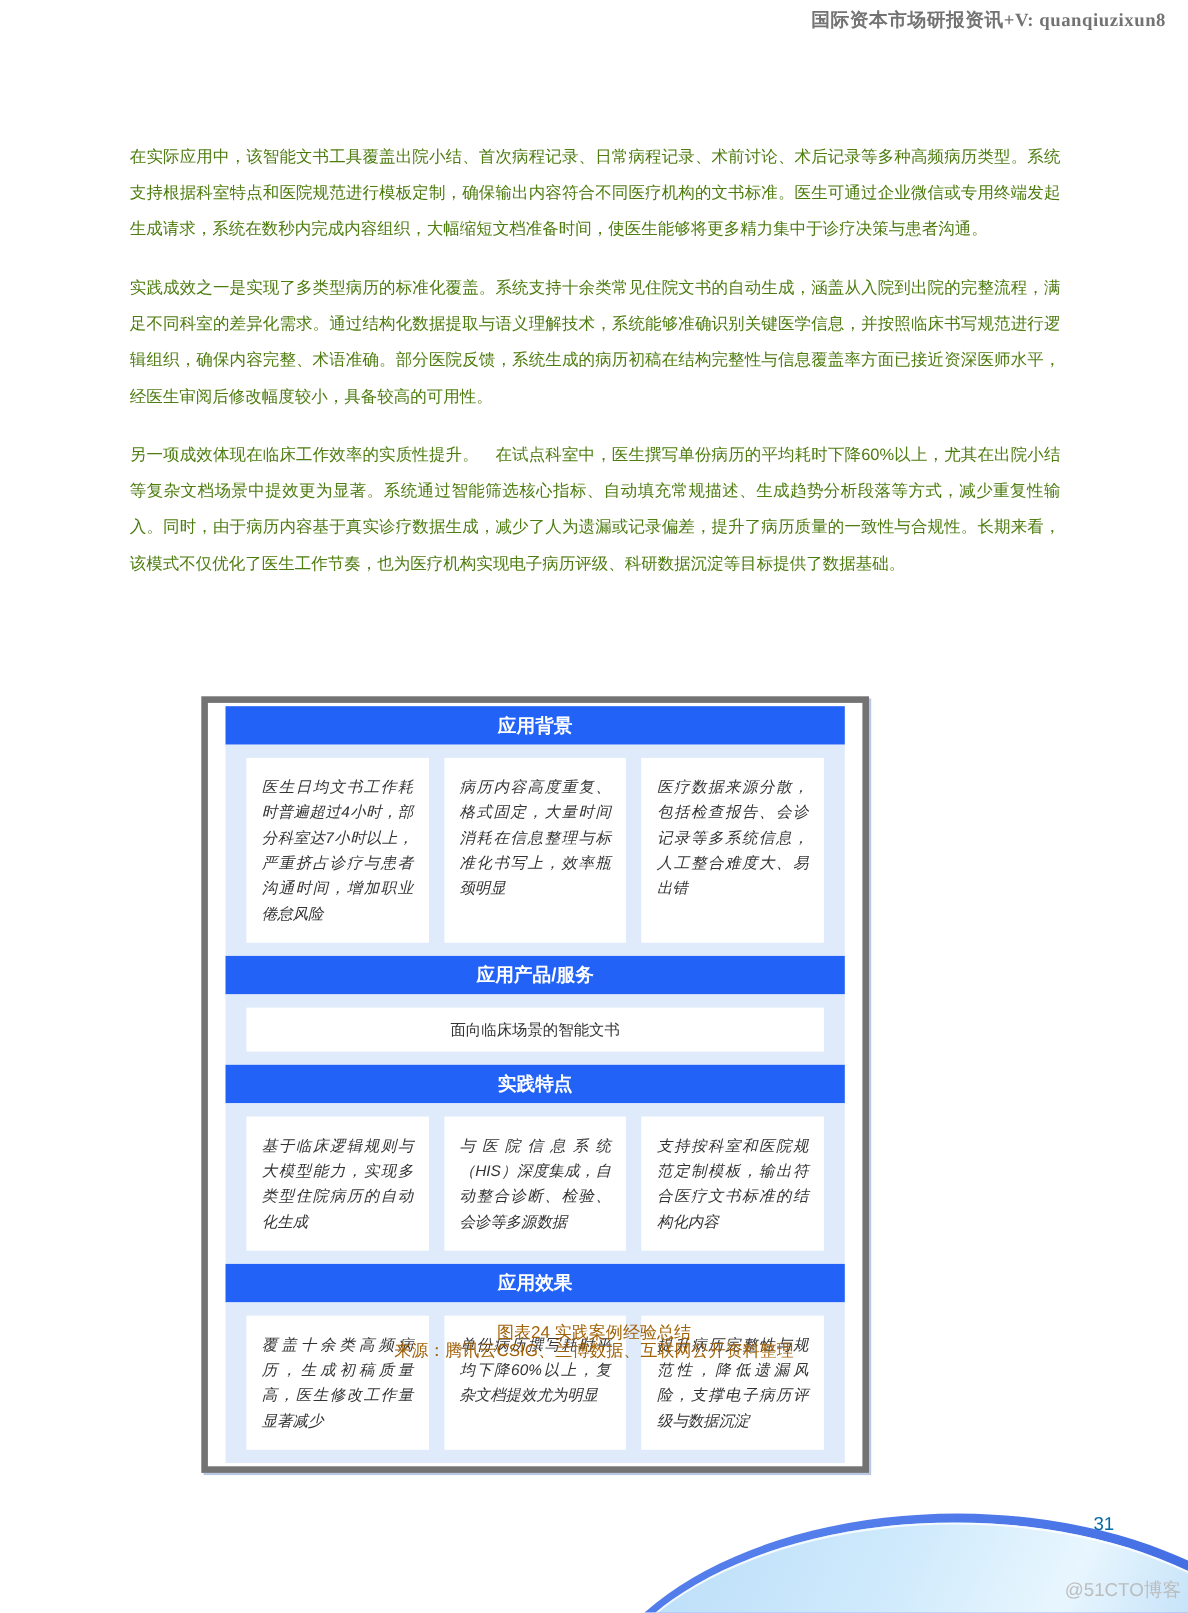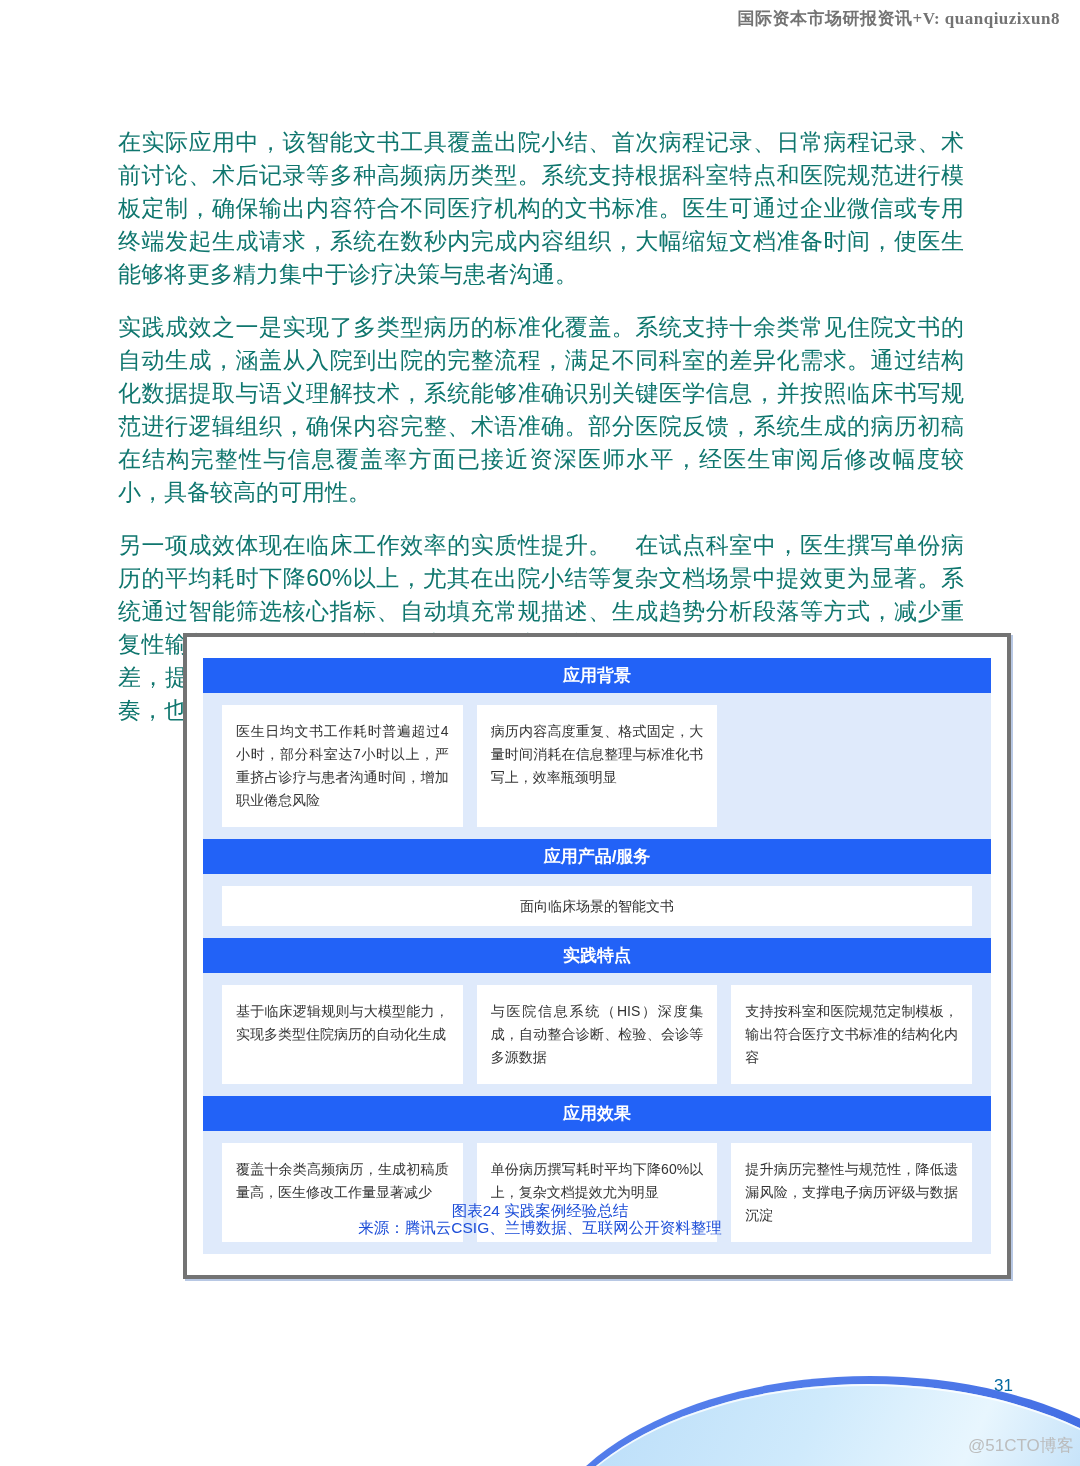--- a/index.html
+++ b/index.html
@@ -26,55 +26,56 @@
   }
 
   
   .content {
     position: absolute;
     left: 118px;
     top: 126px;
     width: 846px;
   }
   .body-para {
-    font-size: 23px;
+    font-size: 15px;
     line-height: 33px;
-    color: #0f766e;
+    color: #4d7c0f;
     text-align: justify;
     margin-bottom: 20px;
   }
 
   
   .figure-wrap {
     position: absolute;
     left: 183px;
     top: 633px;
-    width: 828px;
+    width: 607px;
     background: #ffffff;
-    border: 4px solid #737373;
+    border: 6px solid #737373;
     box-shadow: 2px 2px 0 rgba(125, 155, 205, 0.55);
-    padding: 21px 16px;
+    padding: 3px 16px;
   }
   .sec-bar {
     background: #2262f7;
     color: #ffffff;
     font-weight: bold;
     font-size: 17px;
     text-align: center;
     height: 35px;
     line-height: 35px;
   }
   .sec-area {
     background: #dfeafb;
     padding: 12px 19px;
   }
   .grid3 {
     display: grid;
     grid-template-columns: 1fr 1fr 1fr;
     gap: 14px;
+    font-style: italic;
   }
   .wbox {
     background: #ffffff;
     padding: 15px 14px;
     font-size: 14px;
     line-height: 23px;
     color: #333;
     font-weight: 500;
     text-align: justify;
   }
@@ -89,21 +90,21 @@
     align-items: center;
     justify-content: center;
   }
 
   
   .fig-caption, .fig-source {
     position: absolute;
     left: 0;
     width: 1080px;
     text-align: center;
-    color: #1d4ed8;
+    color: #a16207;
     font-size: 15.5px;
   }
   .fig-caption { top: 1201px; }
   .fig-source  { top: 1218px; }
 
   
   .page-number {
     position: absolute;
     left: 994px;
     top: 1376px;
@@ -154,20 +155,21 @@
   <p class="body-para">另一项成效体现在临床工作效率的实质性提升。　在试点科室中，医生撰写单份病历的平均耗时下降60%以上，尤其在出院小结等复杂文档场景中提效更为显著。系统通过智能筛选核心指标、自动填充常规描述、生成趋势分析段落等方式，减少重复性输入。同时，由于病历内容基于真实诊疗数据生成，减少了人为遗漏或记录偏差，提升了病历质量的一致性与合规性。长期来看，该模式不仅优化了医生工作节奏，也为医疗机构实现电子病历评级、科研数据沉淀等目标提供了数据基础。</p>
 </div>
 
 <div class="figure-wrap">
 
   <div class="sec-bar">应用背景</div>
   <div class="sec-area">
     <div class="grid3">
       <div class="wbox tall">医生日均文书工作耗时普遍超过4小时，部分科室达7小时以上，严重挤占诊疗与患者沟通时间，增加职业倦怠风险</div>
       <div class="wbox tall">病历内容高度重复、格式固定，大量时间消耗在信息整理与标准化书写上，效率瓶颈明显</div>
+      <div class="wbox tall">医疗数据来源分散，包括检查报告、会诊记录等多系统信息，人工整合难度大、易出错</div>
     </div>
   </div>
 
   <div class="sec-bar">应用产品/服务</div>
   <div class="sec-area">
     <div class="wbox single">面向临床场景的智能文书</div>
   </div>
 
   <div class="sec-bar">实践特点</div>
   <div class="sec-area">

